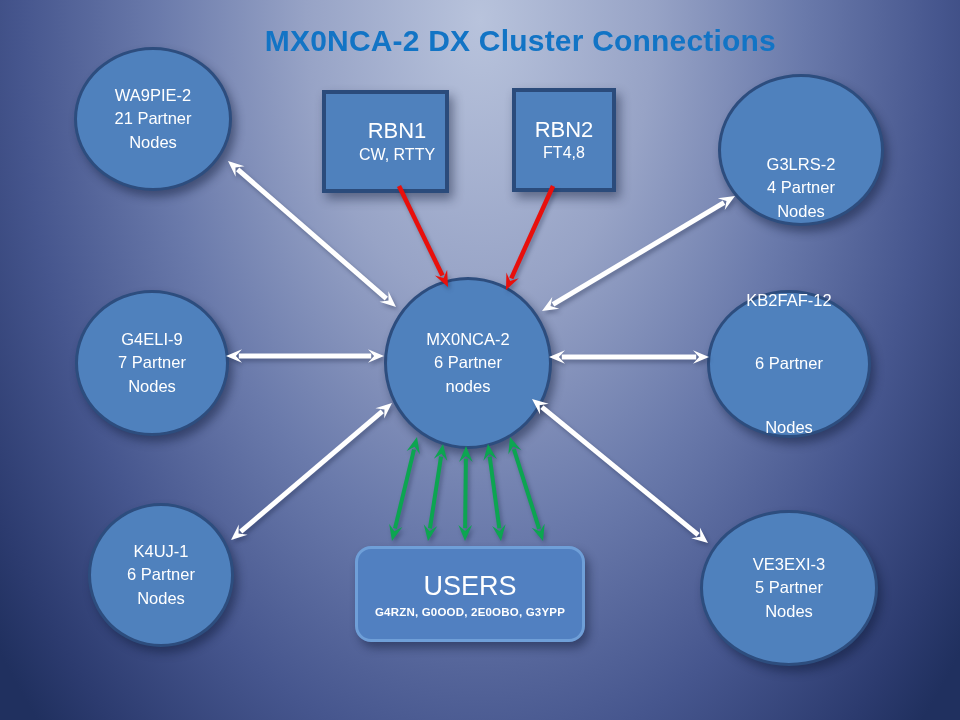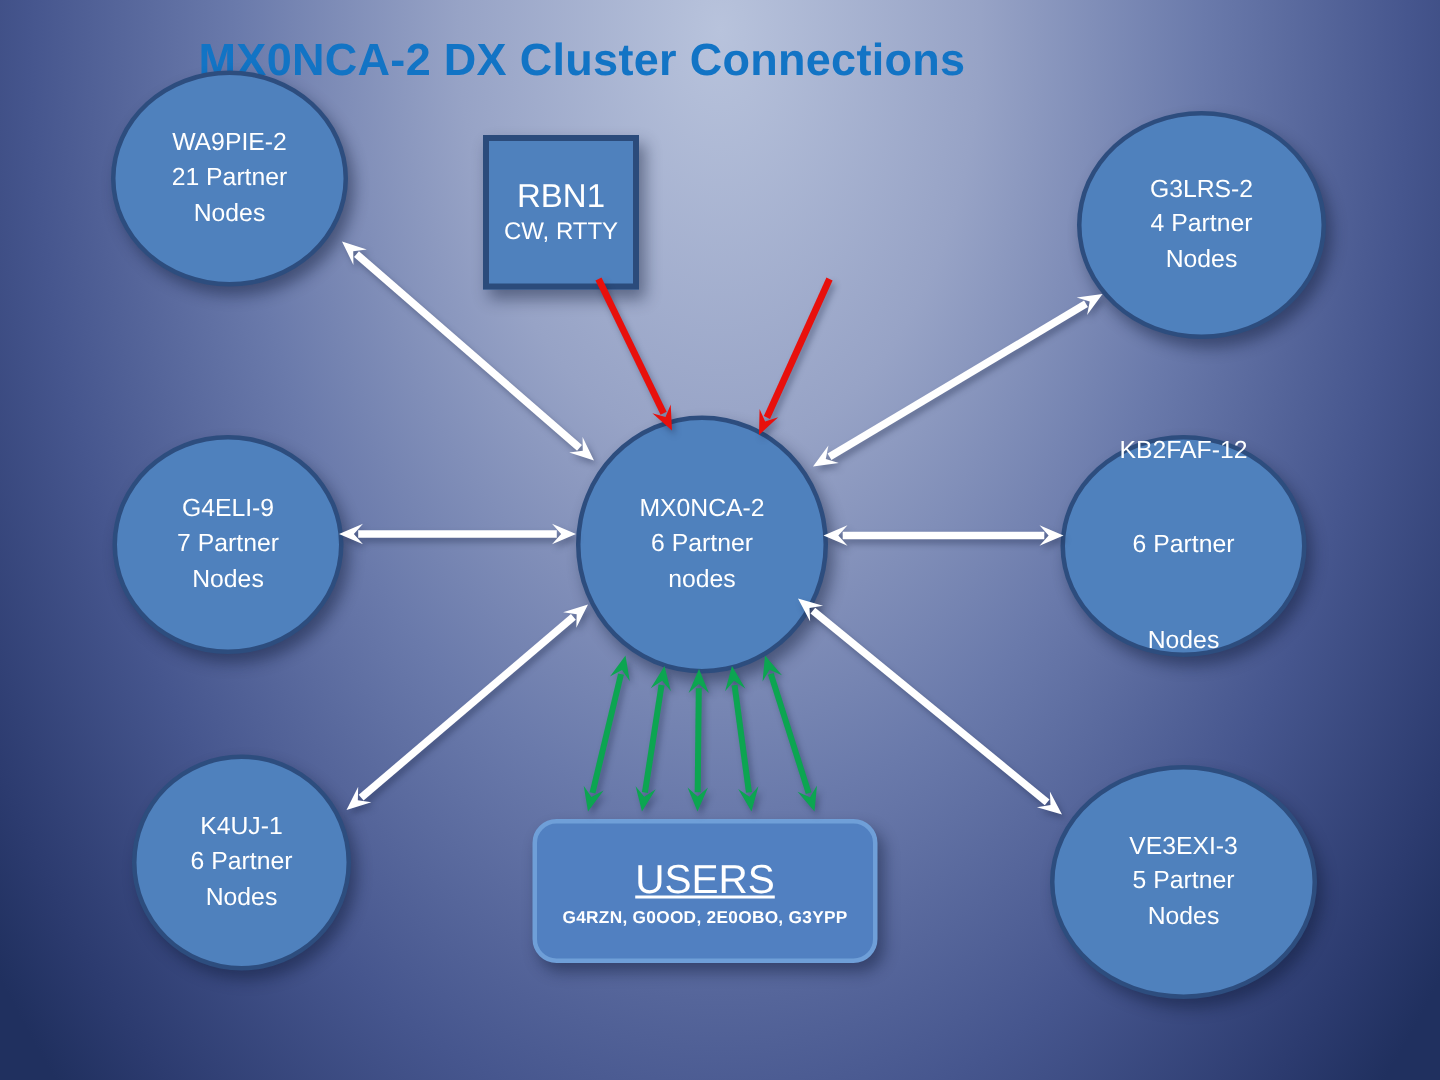--- a/index.html
+++ b/index.html
@@ -7,21 +7,21 @@
     width:960px;height:720px;overflow:hidden;
     font-family:"Liberation Sans",sans-serif;
   }
   .stage{
     position:relative;width:960px;height:720px;overflow:hidden;
     background:radial-gradient(620px 1000px at 480px 20px,
       #b8c3dc 0%, #97a3c6 28%, #6a7aab 52%, #46568e 74%, #2c3b6f 92%, #20305f 100%);
   }
   .title{
     position:absolute;left:0;top:24px;width:776px;margin:0;
-    text-align:center;font-size:30px;font-weight:bold;letter-spacing:0.2px;
+    text-align:right;font-size:30px;font-weight:bold;letter-spacing:0.2px;
     color:#1274c5;z-index:2;
   }
   .node{
     position:absolute;z-index:2;color:#fff;
     display:flex;flex-direction:column;align-items:center;justify-content:center;
     text-align:center;font-size:16.5px;line-height:1.42;
   }
   .circle{
     border-radius:50%;
     background:#4f81bd;
@@ -34,31 +34,31 @@
     box-shadow:4px 6px 10px rgba(12,22,52,0.45);
   }
   .feed-name{font-size:22px;line-height:1.25;}
   .feed-modes{font-size:16px;line-height:1.3;}
   .users-box{
     border-radius:16px;
     background:#5180c1;
     border:3px solid #6f9fd8;
     box-shadow:4px 6px 10px rgba(12,22,52,0.45);
   }
-  .users-title{font-size:27px;line-height:1.2;margin-bottom:4px;text-decoration:underline;}
+  .users-title{font-size:27px;line-height:1.2;margin-bottom:4px;}
   .users-members{font-size:11.5px;font-weight:600;letter-spacing:0.2px;}
 
   .wa9pie {left:74px;  top:47px;  width:152px; height:138px;}
-  .g3lrs  {left:718px; top:74px;  width:160px; height:146px;}
+  .g3lrs  {left:718px; top:74px;  width:160px; height:146px;justify-content:flex-end;}
   .g4eli  {left:75px;  top:290px; width:148px; height:140px;}
   .center-node{left:384px; top:277px; width:162px; height:166px;}
   .kb2faf {left:707px; top:290px; width:158px; height:142px;gap:40px;}
   .k4uj   {left:88px;  top:503px; width:140px; height:138px;justify-content:center;}
   .ve3exi {left:700px; top:510px; width:172px; height:150px;}
-  .rbn1   {left:322px; top:90px;  width:96px;  height:95px;}
+  .rbn1   {left:322px; top:90px;  width:96px;  height:95px;padding-left:23px;}
   .rbn2   {left:512px; top:88px;  width:96px;  height:96px;}
   .users-box{left:355px; top:546px; width:224px; height:90px;
     position:absolute;z-index:2;color:#fff;
     display:flex;flex-direction:column;align-items:center;justify-content:center;text-align:center;}
   .arrows{
     position:absolute;left:0;top:0;z-index:3;pointer-events:none;
     filter:drop-shadow(2px 3px 2px rgba(18,28,60,0.35));
   }
 </style>
 </head>
@@ -72,20 +72,24 @@
     <div>WA9PIE-2</div>
     <div>21 Partner</div>
     <div>Nodes</div>
   </div>
 
   <div class="node square rbn1">
     <div class="feed-name">RBN1</div>
     <div class="feed-modes">CW, RTTY</div>
   </div>
 
+  <div class="node square rbn2">
+    <div class="feed-name">RBN2</div>
+    <div class="feed-modes">FT4,8</div>
+  </div>
 
   <div class="node circle g3lrs">
     <div>G3LRS-2</div>
     <div>4 Partner</div>
     <div>Nodes</div>
   </div>
 
   <div class="node circle g4eli">
     <div>G4ELI-9</div>
     <div>7 Partner</div>

